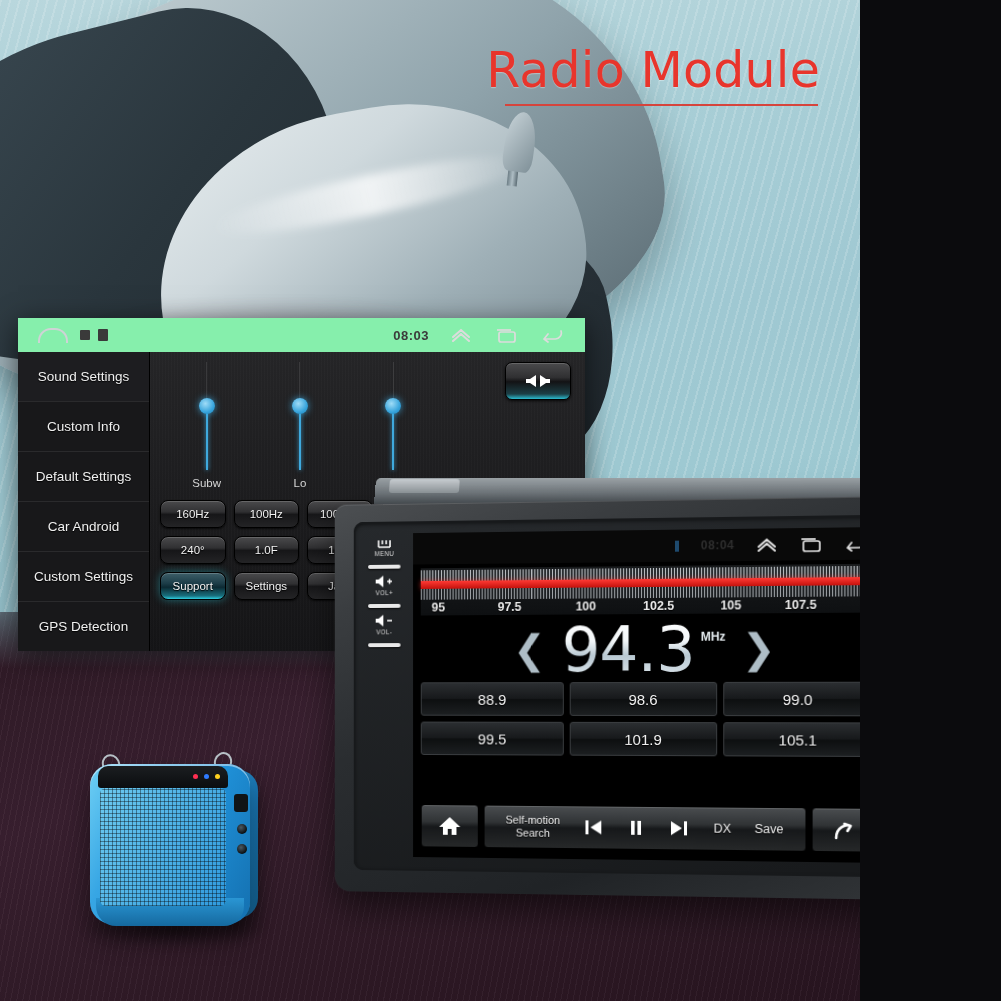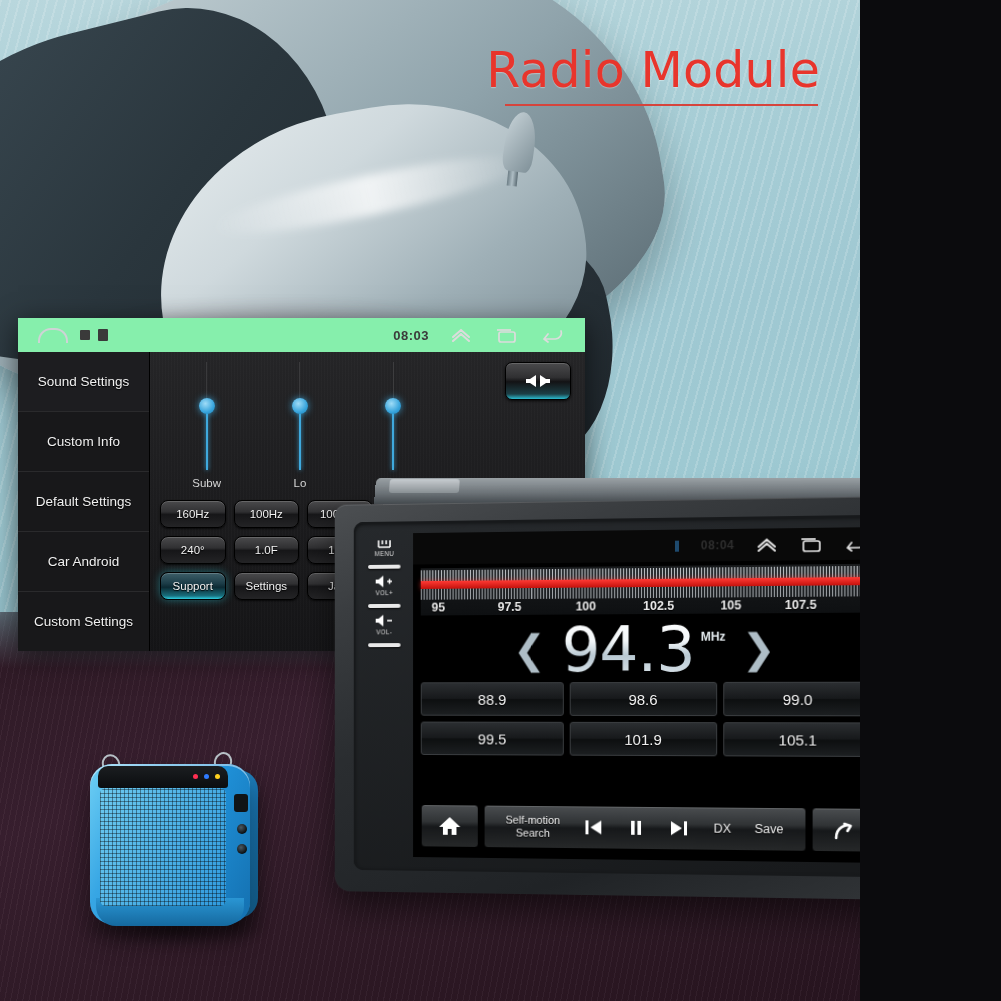--- a/index.html
+++ b/index.html
@@ -350,20 +350,23 @@
             <span>Custom Info</span>
           </div>
         <div class="sp-nav-item">
             <span>Default Settings</span>
           </div>
         <div class="sp-nav-item">
             <span>Car Android</span>
           </div>
         <div class="sp-nav-item">
             <span>Custom Settings</span>
+          </div>
+        <div class="sp-nav-item">
+            <span>GPS Detection</span>
           </div>
       </div>
 
       <div class="sp-main">
 
         <div class="eq-sliders">
           <div class="eq-col">
             <div class="eq-track"></div>
             <div class="eq-fill"></div>
             <div class="eq-knob"></div>

